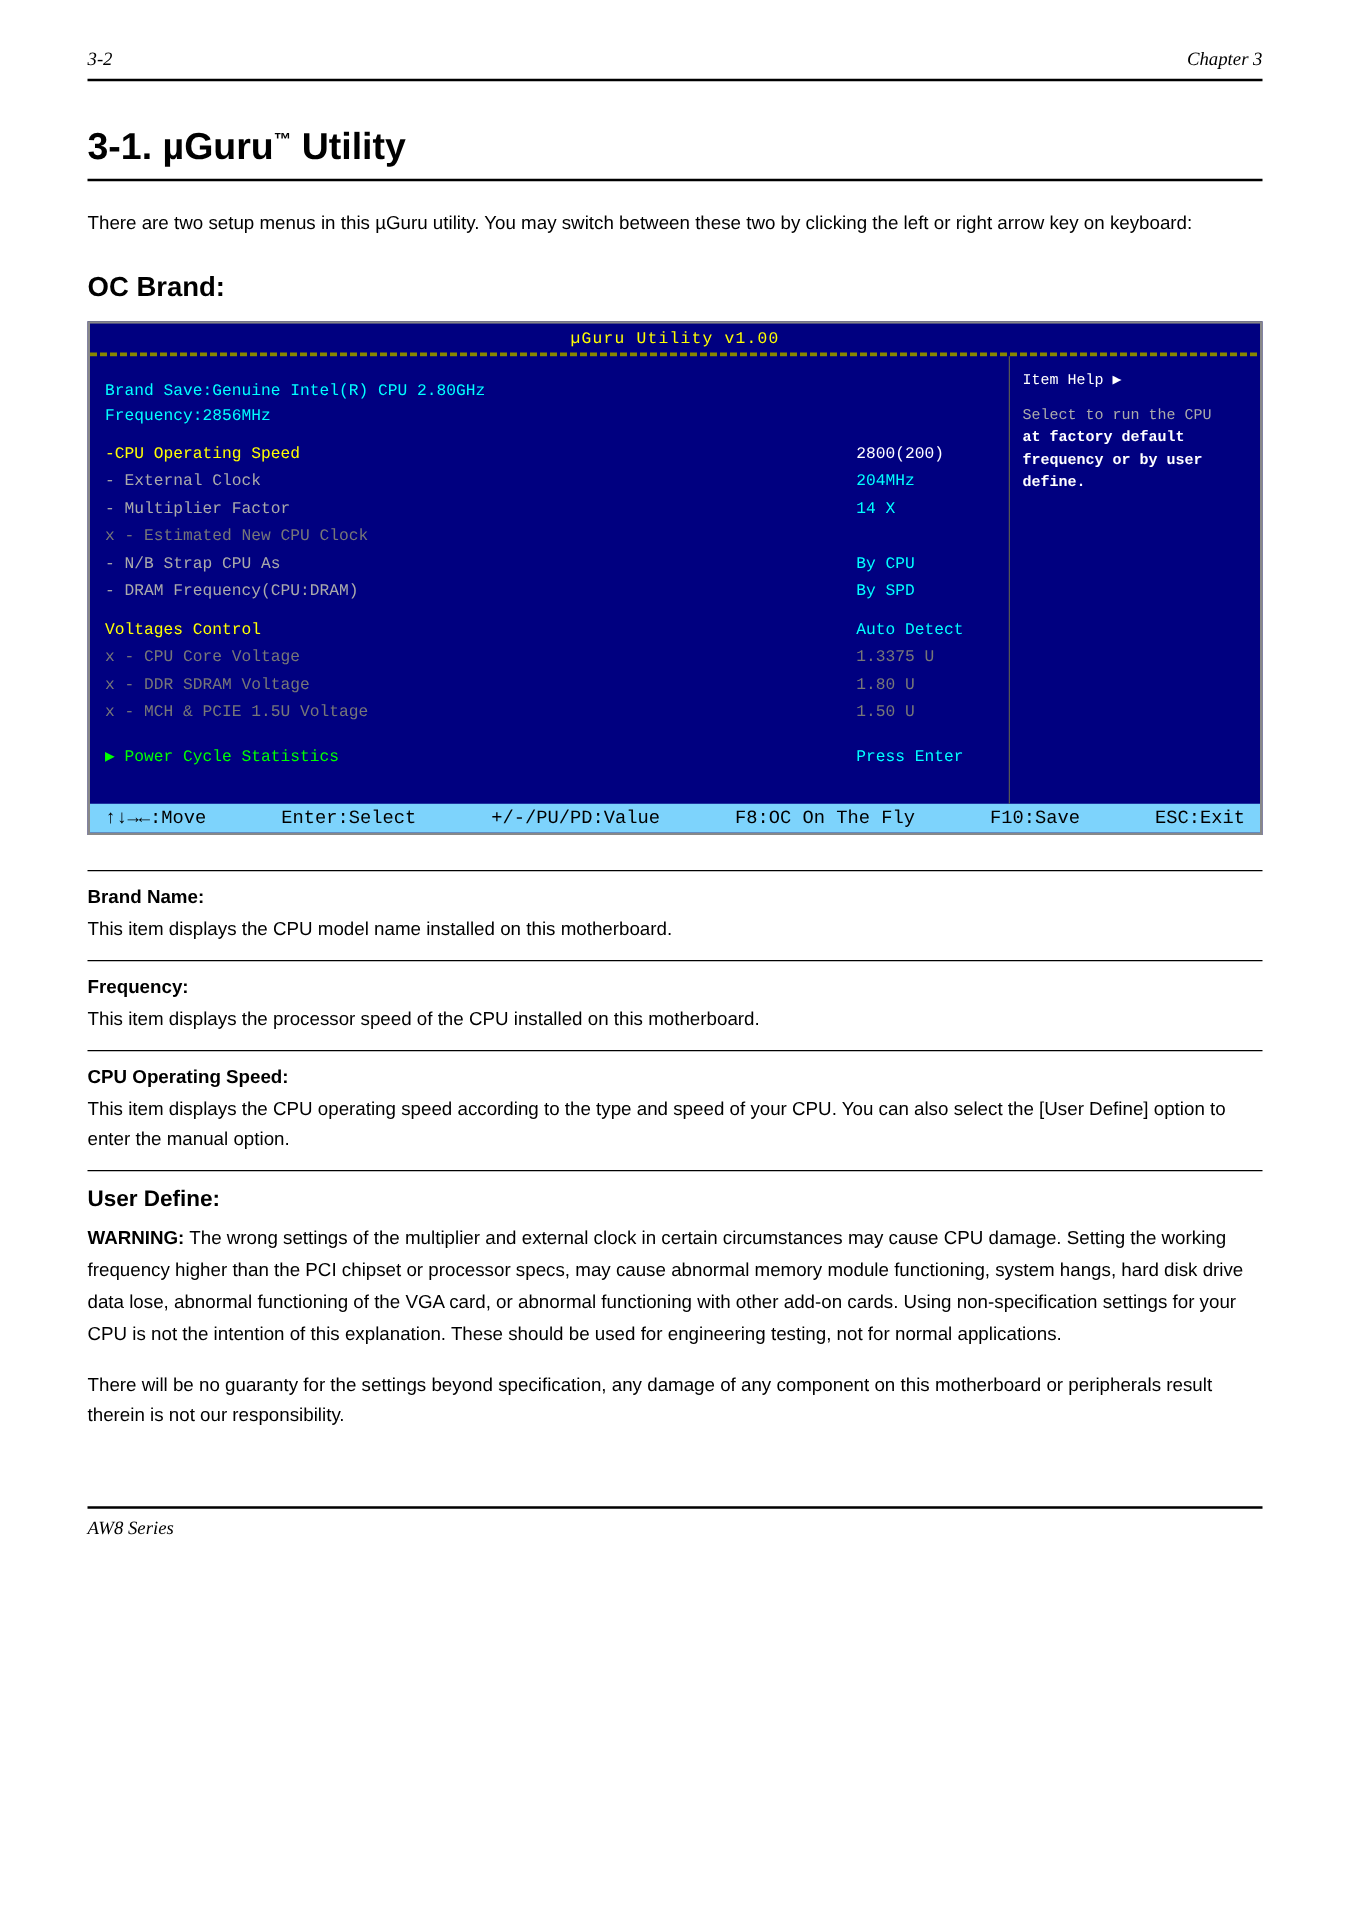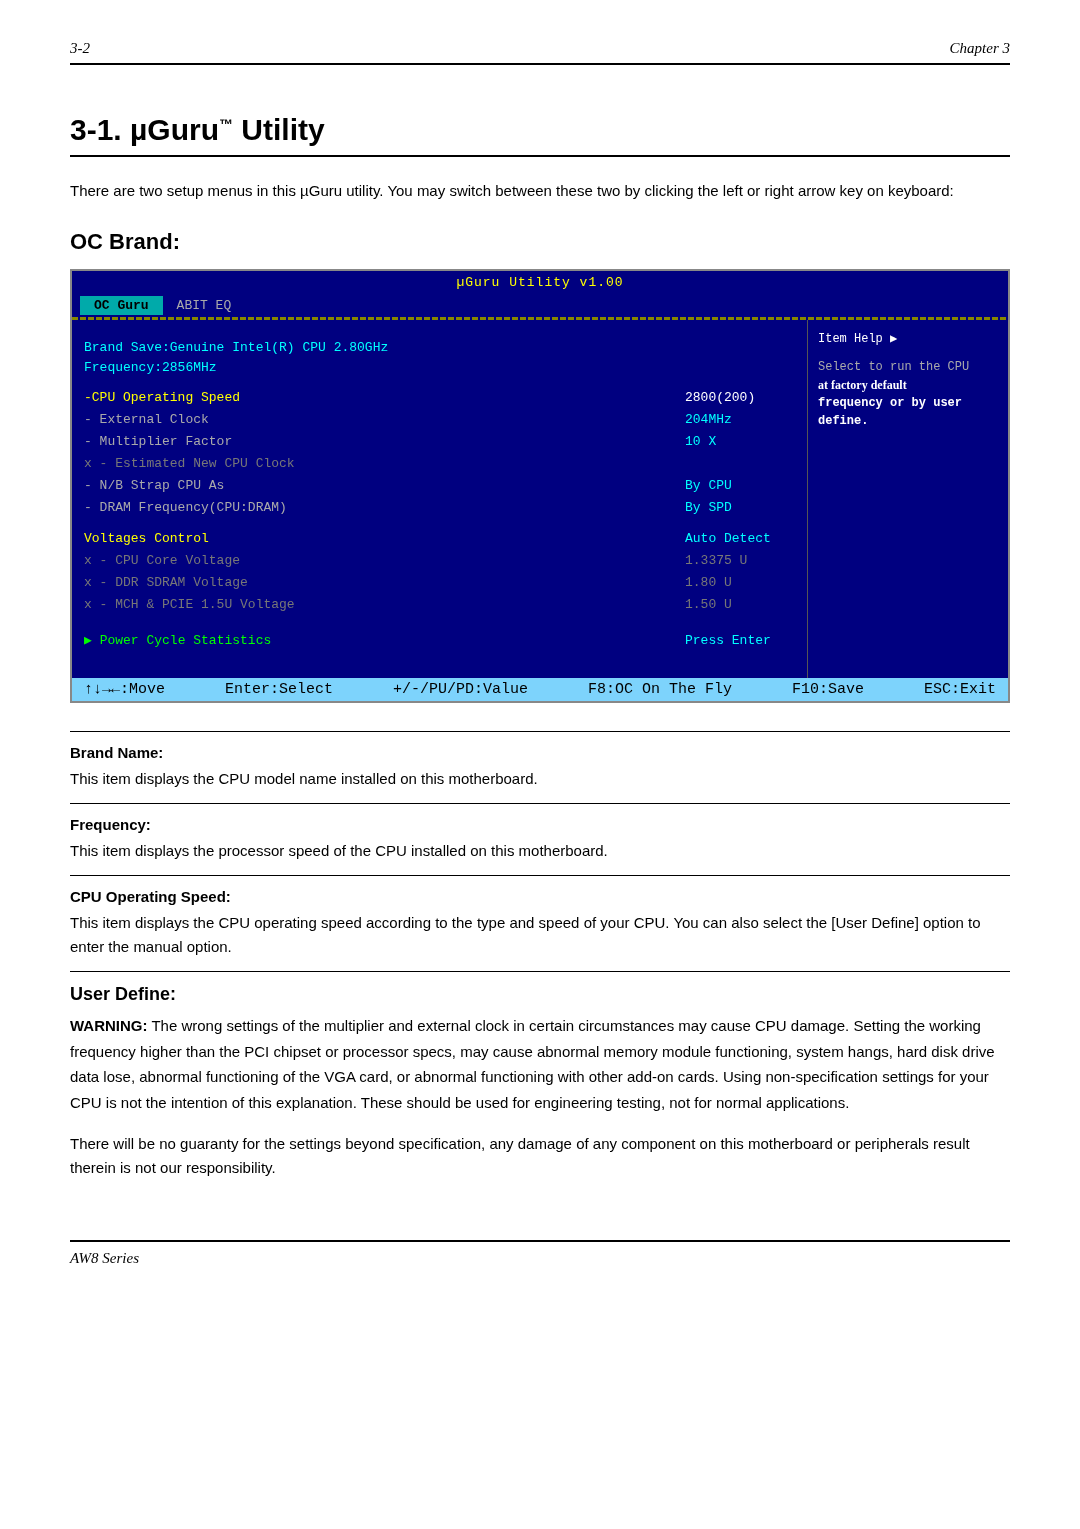--- a/index.html
+++ b/index.html
@@ -17,21 +17,21 @@
       min-height: 1529px;
       padding: 40px 70px 60px 70px;
       position: relative;
     }
     .header-bar {
       display: flex;
       justify-content: space-between;
       align-items: center;
       border-bottom: 2px solid #000;
       padding-bottom: 6px;
-      margin-bottom: 48px;
+      margin-bottom: 36px;
     }
     .header-left {
       font-size: 15px;
       font-style: italic;
     }
     .header-right {
       font-size: 15px;
       font-style: italic;
     }
     h1.section-title {
@@ -207,43 +207,39 @@
   <h1 class="section-title">
     <span>3-1.  µGuru</span><sup>™</sup><span> Utility</span>
   </h1>
 
   <p class="intro-text">There are two setup menus in this µGuru utility. You may switch between these two by clicking the left or right arrow key on keyboard:</p>
 
   <h2 class="subsection">OC Brand:</h2>
 
   <div class="bios-container">
     <div class="bios-title-bar">µGuru Utility v1.00</div>
-    <div class="bios-tab-bar">
-      <span class="bios-tab-active">OC Guru</span>
-      <span class="bios-tab-inactive">ABIT EQ</span>
-    </div>
     <div class="bios-divider-yellow"></div>
     <div class="bios-body">
       <div class="bios-main">
         <div class="bios-gap"></div>
         <div class="bios-info">
           <div>Brand Save:Genuine Intel(R) CPU 2.80GHz</div>
           <div>Frequency:2856MHz</div>
         </div>
         <div class="bios-row bios-row-highlight">
           <span class="label">-CPU Operating Speed</span>
           <span class="value">2800(200)</span>
         </div>
         <div class="bios-row">
           <span class="label">  - External Clock</span>
           <span class="value">204MHz</span>
         </div>
         <div class="bios-row">
           <span class="label">  - Multiplier Factor</span>
-          <span class="value">10 X</span>
+          <span class="value">14 X</span>
         </div>
         <div class="bios-row bios-row-disabled">
           <span class="label">x - Estimated New CPU Clock</span>
           <span class="value"></span>
         </div>
         <div class="bios-row">
           <span class="label">  - N/B Strap CPU As</span>
           <span class="value">By CPU</span>
         </div>
         <div class="bios-row">
@@ -272,21 +268,21 @@
           <span class="label">▶ Power Cycle Statistics</span>
           <span class="value">Press Enter</span>
         </div>
         <div class="bios-gap"></div>
         <div class="bios-gap"></div>
       </div>
       <div class="bios-help">
         <div class="bios-help-title">Item Help ▶</div>
         <div style="margin-top:10px; color:#aaaaaa;">
           <div>Select to run the CPU</div>
-          <div style="color:#ffffff; font-weight:bold;font-family:Liberation Serif, serif;">at factory default</div>
+          <div style="color:#ffffff; font-weight:bold;">at factory default</div>
           <div style="color:#ffffff; font-weight:bold;">frequency or by user</div>
           <div style="color:#ffffff; font-weight:bold;">define.</div>
         </div>
       </div>
     </div>
     <div class="bios-footer">
       <span>↑↓→←:Move</span>
       <span>Enter:Select</span>
       <span>+/-/PU/PD:Value</span>
       <span>F8:OC On The Fly</span>

